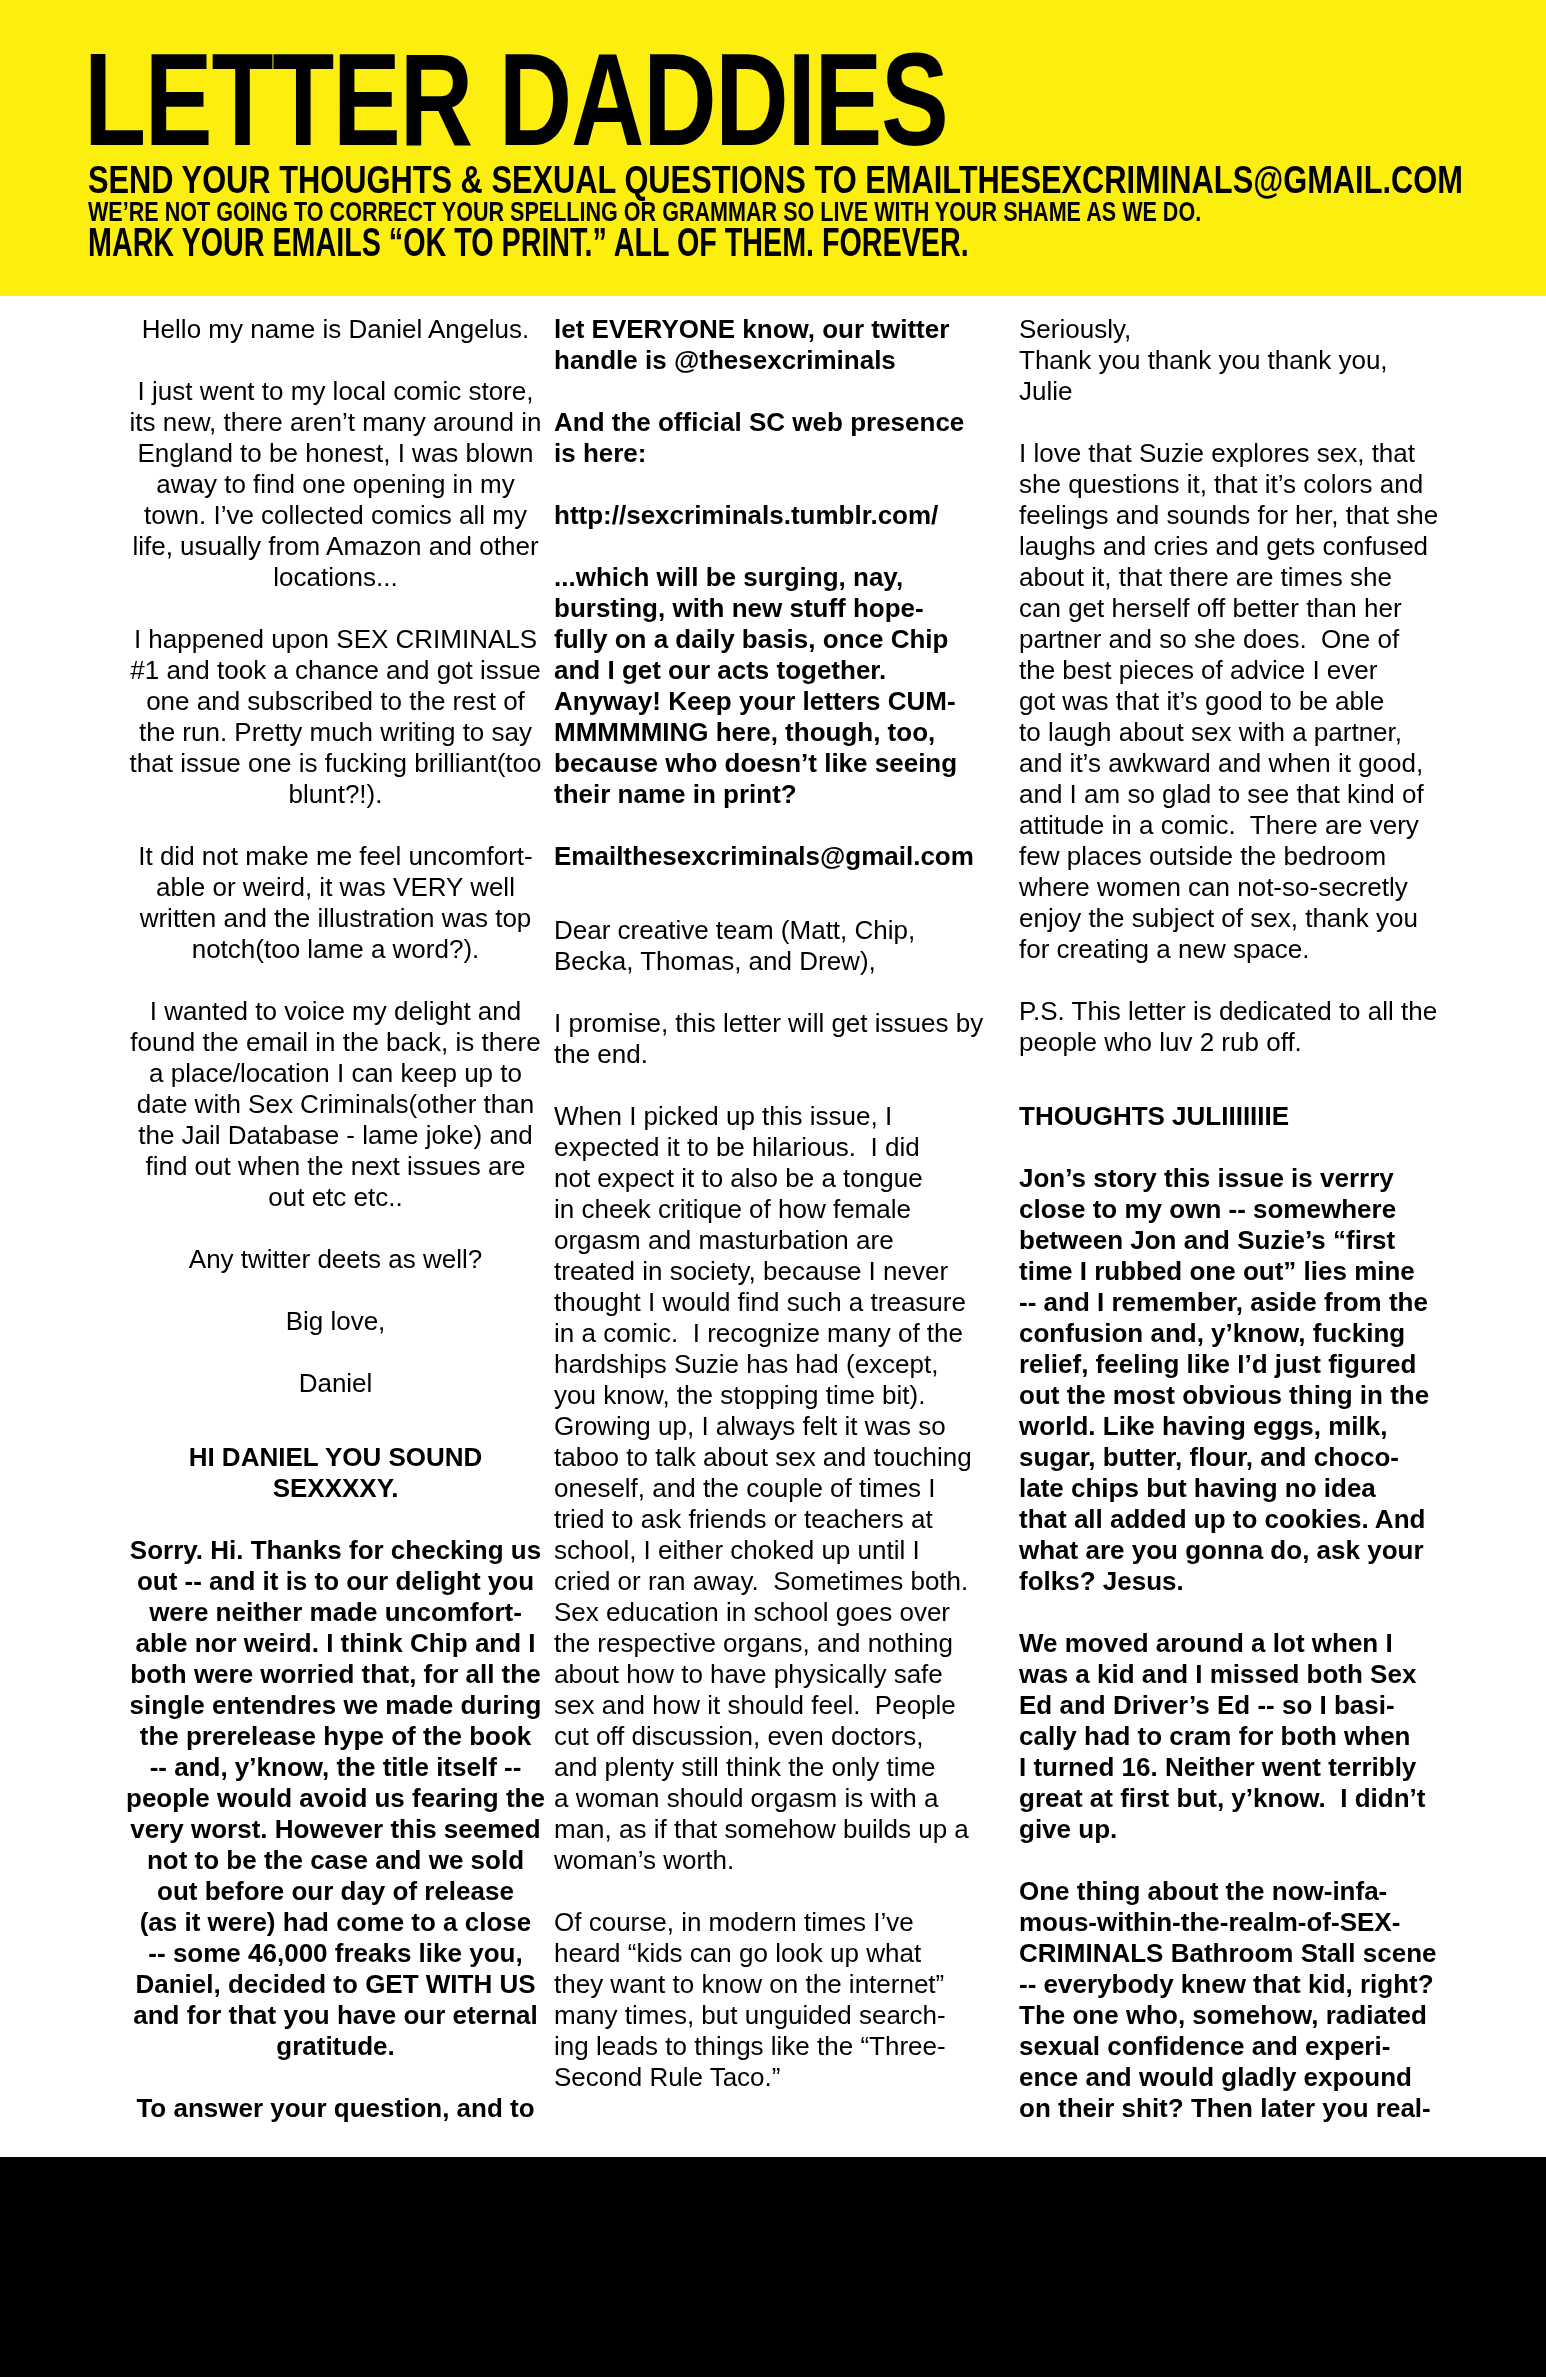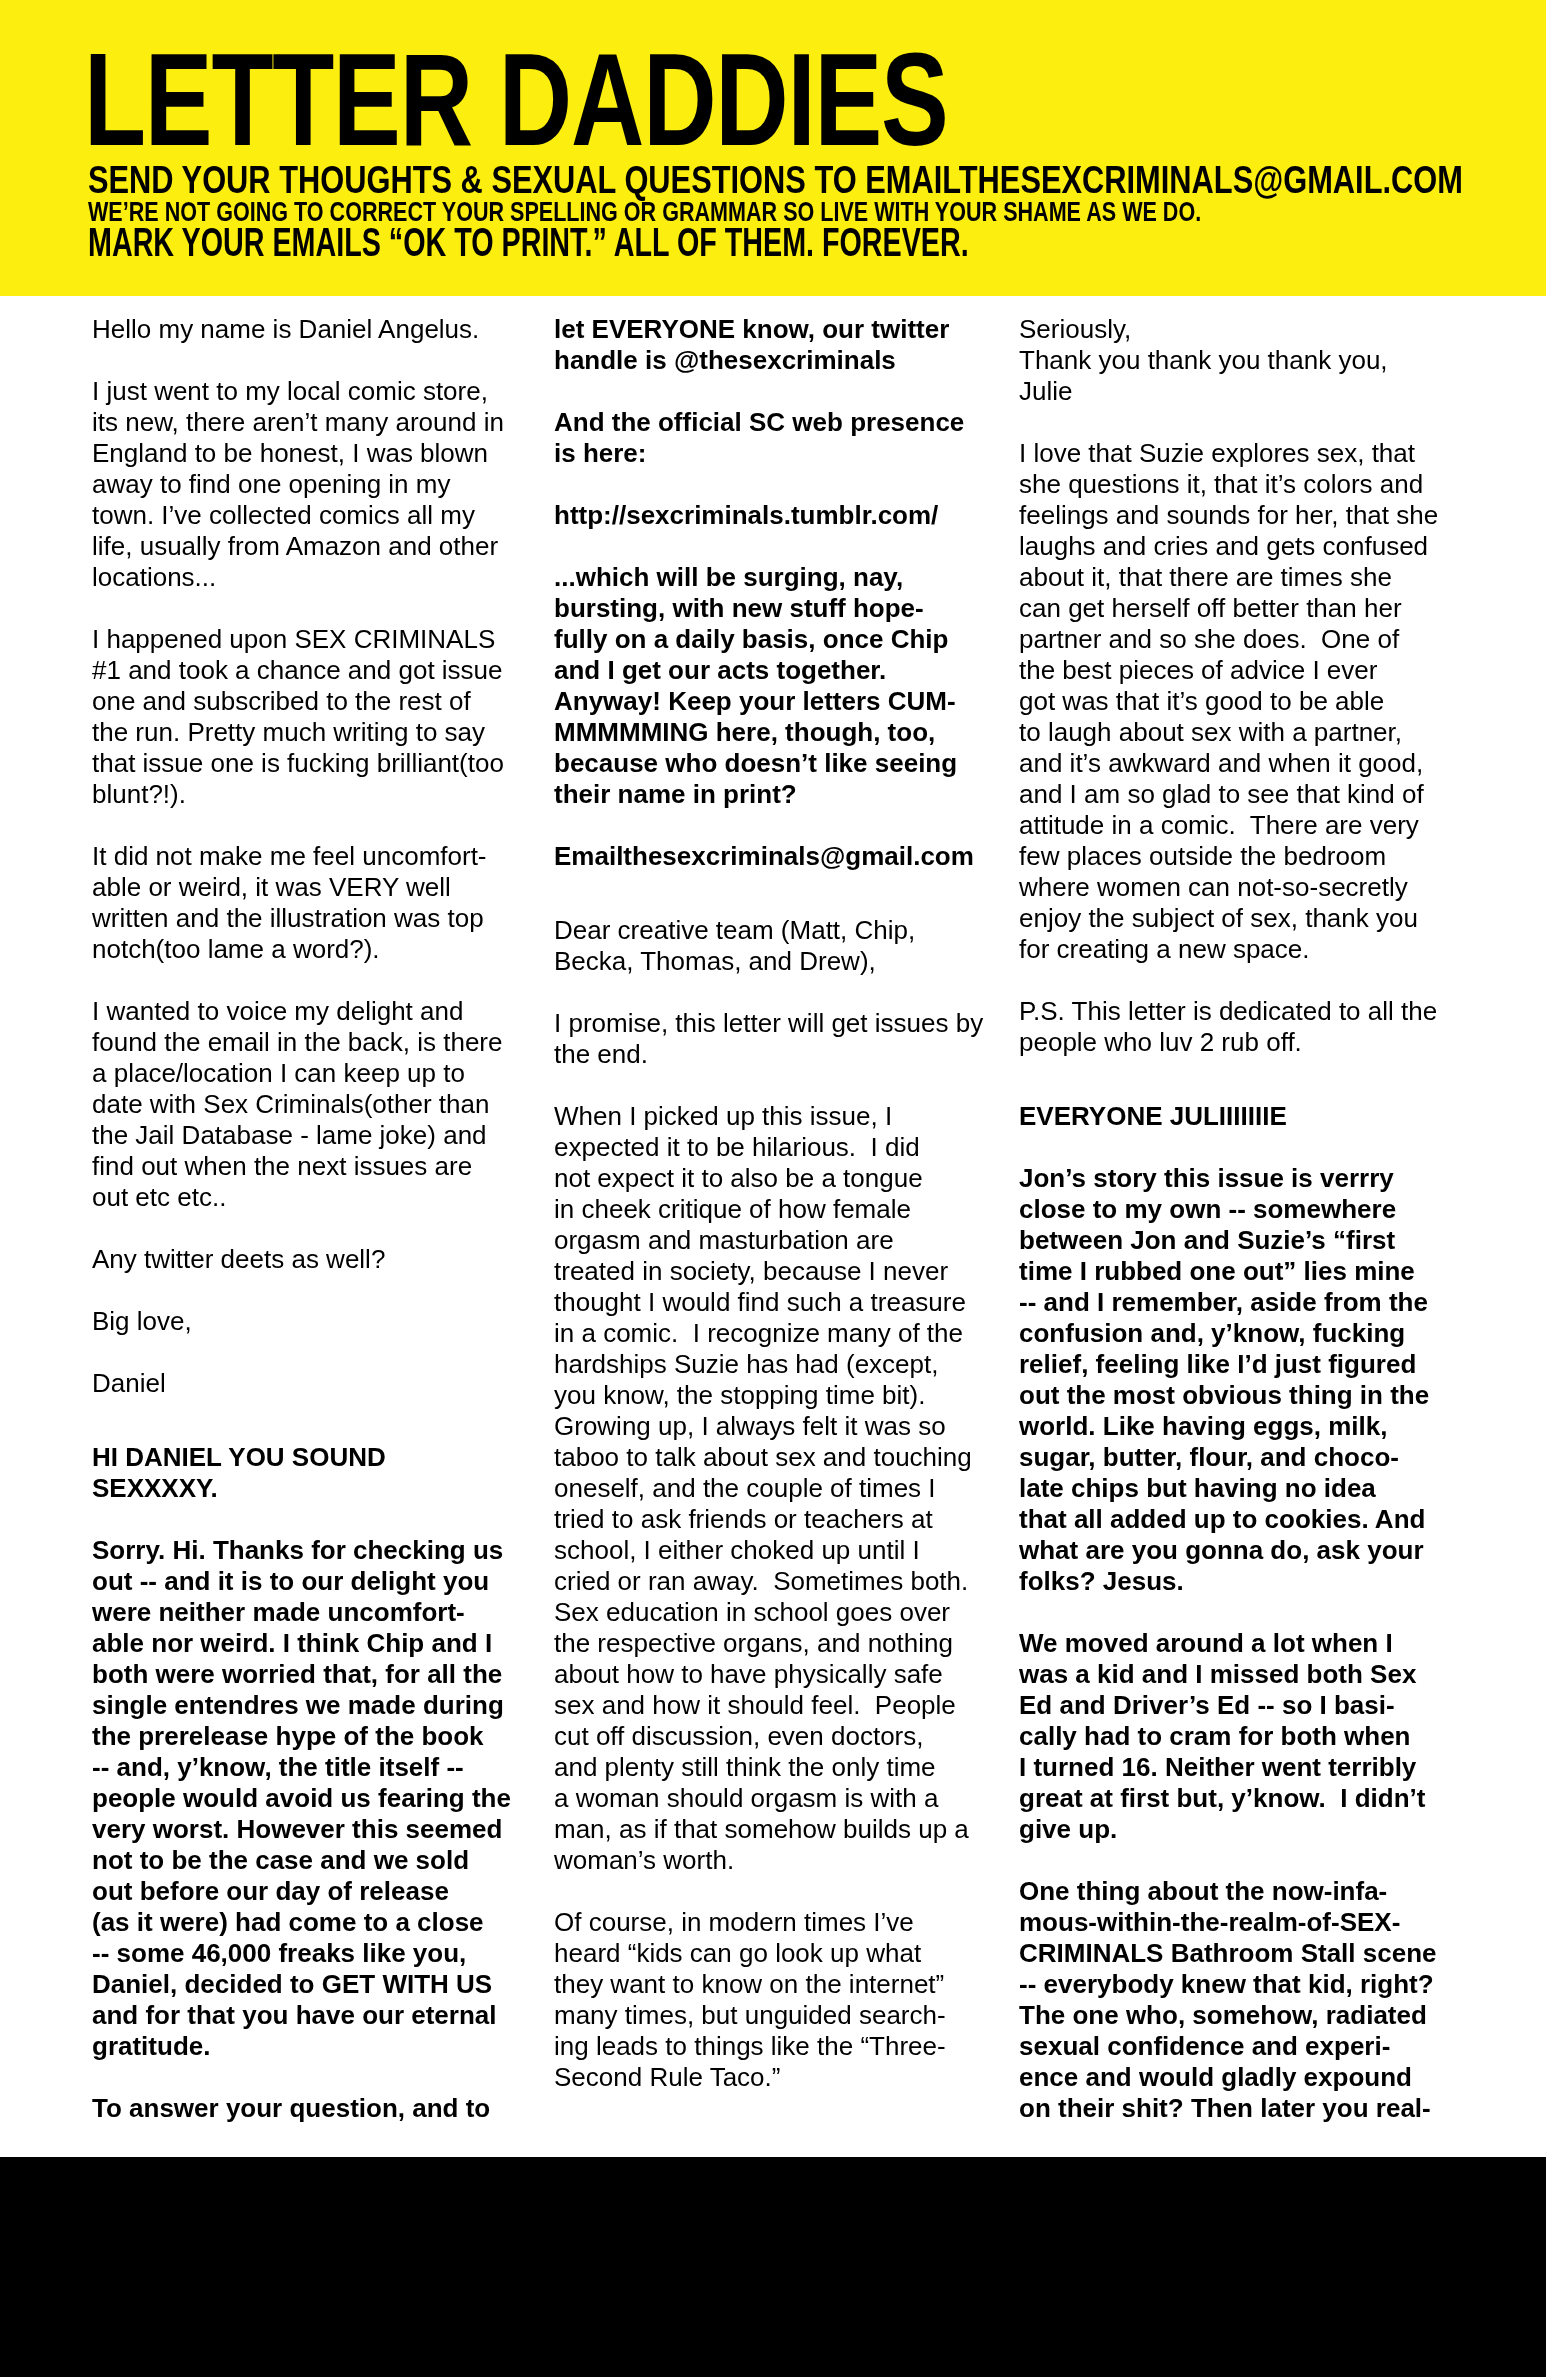--- a/index.html
+++ b/index.html
@@ -48,21 +48,21 @@
     left: 88px; top: 222px;
     font-size: 41px;
     transform: scaleX(0.70);
   }
   
   .col {
     position: absolute;
     top: 314px;
     width: 467px;
   }
-  .col-1 { left: 92px; }
+  .col-1 { left: 102px; text-align: center; }
   .col-2 { left: 554px; }
   .col-3 { left: 1019px; }
   .para {
     font-size: 26px;
     line-height: 31px;
     white-space: pre;       
     margin: 0 0 31px 0;     
     letter-spacing: 0;
   }
   .para.b { font-weight: bold; }
@@ -206,21 +206,21 @@
 to laugh about sex with a partner,
 and it’s awkward and when it good,
 and I am so glad to see that kind of
 attitude in a comic.  There are very
 few places outside the bedroom
 where women can not-so-secretly
 enjoy the subject of sex, thank you
 for creating a new space.</div>
     <div class="para">P.S. This letter is dedicated to all the
 people who luv 2 rub off.</div>
-    <div class="para b gap2">EVERYONE JULIIIIIIIE</div>
+    <div class="para b gap2">THOUGHTS JULIIIIIIIE</div>
     <div class="para b">Jon’s story this issue is verrry
 close to my own -- somewhere
 between Jon and Suzie’s “first
 time I rubbed one out” lies mine
 -- and I remember, aside from the
 confusion and, y’know, fucking
 relief, feeling like I’d just figured
 out the most obvious thing in the
 world. Like having eggs, milk,
 sugar, butter, flour, and choco-

